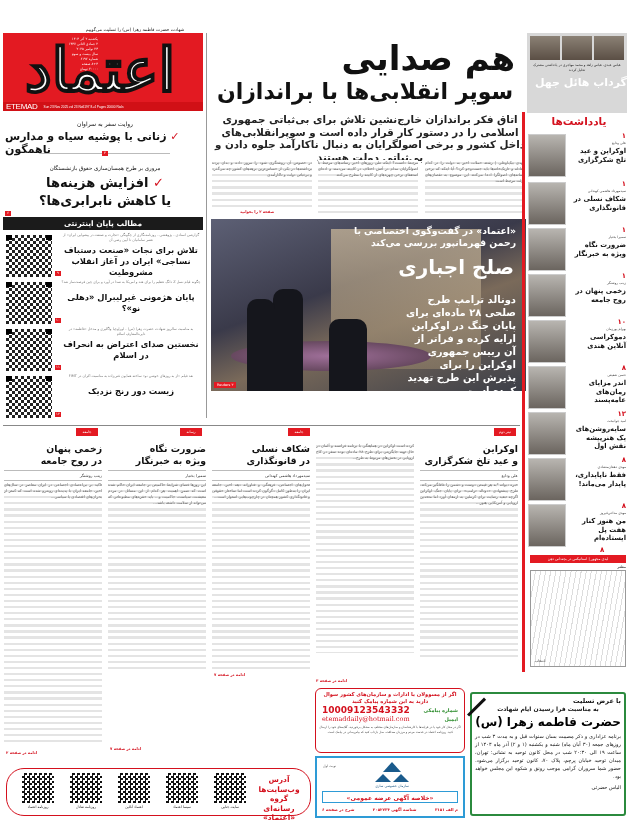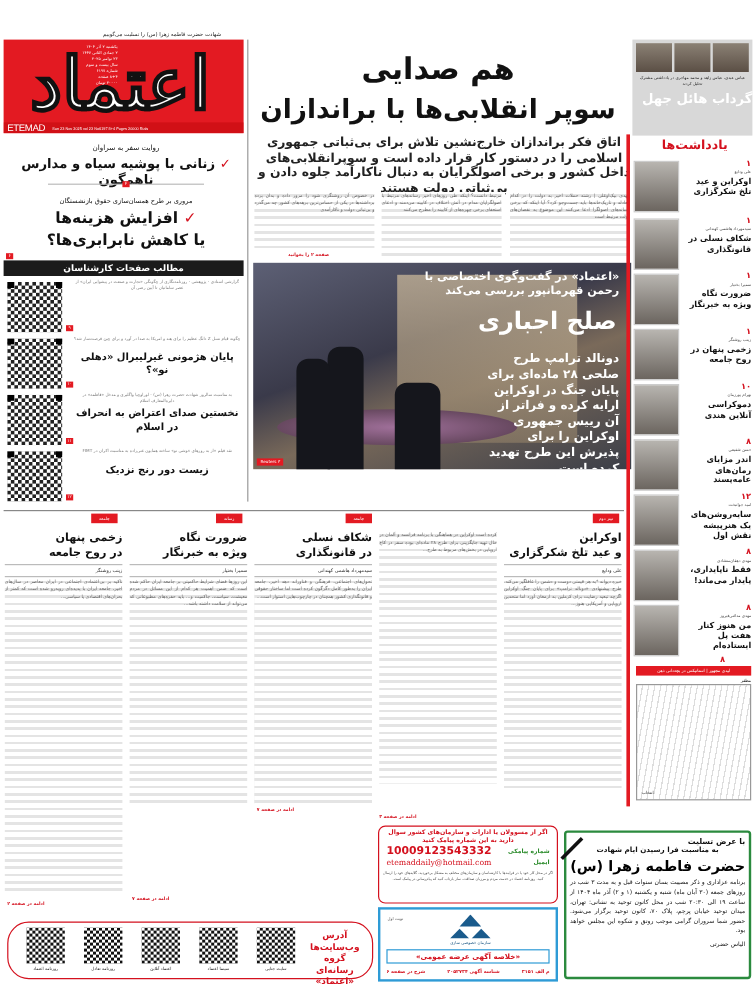--- a/index.html
+++ b/index.html
@@ -8,21 +8,21 @@
 .red{color:#d4111e}
 
 #tagline{left:80px;top:27px;width:110px;font-size:4.5px;text-align:center;color:#222}
 #logo{left:3px;top:33px;width:200px;height:78px;background:#e31a22;overflow:hidden}
 #logo .script{position:absolute;left:22px;top:2px;font-family:"DejaVu Serif",serif;font-weight:bold;font-size:60px;color:#fff;-webkit-text-stroke:2px #111;letter-spacing:-4px;direction:rtl}
 #logo .info{position:absolute;left:55px;top:4px;width:40px;font-size:3.4px;line-height:5px;color:#fff;text-align:right}
 #logo .strip{position:absolute;left:0;bottom:0;width:100%;height:9px;background:#d11016;display:flex;align-items:center;direction:ltr}
 #logo .strip .brand{font-size:8px;color:#fff;font-family:"Liberation Sans",sans-serif;padding-left:3px;letter-spacing:-0.3px}
 #logo .strip .meta{font-size:3.2px;color:#fff;margin-left:6px;font-family:"Liberation Sans",sans-serif}
 #vline1{left:206px;top:33px;width:1px;height:385px;background:#999}
-#headline1{left:215px;top:42px;width:300px;font-size:25px;font-weight:bold;text-align:center;line-height:32px}
+#headline1{left:215px;top:42px;width:300px;font-size:34px;font-weight:bold;line-height:32px}
 #headline2{left:215px;top:80px;width:300px;font-size:22px;font-weight:bold;text-align:center;line-height:24px}
 #lede{left:215px;top:113px;width:310px;font-size:10.3px;font-weight:bold;line-height:12.5px;text-align:center;color:#222}
 
 #topbox{left:527px;top:33px;width:100px;height:80px;background:#d8d8d8}
 #topbox .photos{display:flex;gap:2px;padding:3px;height:30px}
 #topbox .ph{flex:1;background:linear-gradient(#8b8175,#5b4f45)}
 #topbox .cap{font-size:3.4px;line-height:5px;text-align:center;color:#222;padding:0 2px}
 #topbox .ttl{font-size:11px;color:#fff;font-weight:bold;margin-top:3px}
 
 .col3{top:160px;width:100px}
@@ -41,21 +41,21 @@
 .note{position:absolute;left:528px;width:100px;height:46px}
 .note .pic{position:absolute;left:0;top:2px;width:38px;height:43px;background:linear-gradient(#b8b5b0,#6b655f);border:1px solid #ccc}
 .note .pg{position:absolute;right:2px;top:0;font-size:7px;color:#d4111e;font-weight:bold}
 .note .au{position:absolute;right:2px;top:9px;font-size:3.4px;color:#444}
 .note .tt{position:absolute;right:2px;top:15px;width:56px;font-size:6.8px;line-height:8.5px;font-weight:bold;text-align:right}
 #cartoon-label{left:530px;top:555px;width:96px;height:8px;background:#e31a22;color:#fff;font-size:3.6px;text-align:center;line-height:8px}
 #cartoon-au{left:530px;top:565px;width:96px;font-size:3.6px;text-align:right}
 #cartoon{left:530px;top:570px;width:96px;height:97px;border:1px solid #999;background:repeating-linear-gradient(100deg,#fff 0 4px,#ddd 4px 5px)}
 
 #lc-sub1{left:5px;top:120px;width:200px;font-size:6px;text-align:center}
-#lc-h1{left:5px;top:130px;width:200px;font-size:11px;font-weight:bold;text-align:center}
+#lc-h1{left:5px;top:130px;width:200px;font-size:11px;font-weight:bold;text-align:left}
 #lc-sub2{left:5px;top:165px;width:200px;font-size:5.5px;text-align:center}
 #lc-h2{left:5px;top:174px;width:200px;font-size:13px;font-weight:bold;text-align:center;line-height:18px}
 .tick{color:#d4111e}
 .pgbox{position:absolute;width:6px;height:5px;background:#e31a22;color:#fff;font-size:3.5px;text-align:center;line-height:5px}
 #lc-band{left:3px;top:217px;width:200px;height:13px;background:#1b1b1b;color:#fff;font-size:7.5px;font-weight:bold;text-align:center;line-height:13px}
 .qritem{position:absolute;left:3px;width:200px;height:46px}
 .qr{position:absolute;left:2px;top:1px;width:48px;height:44px;background:
  linear-gradient(90deg,#000 0 12%,transparent 12% 88%,#000 88%) top/100% 12% no-repeat,
  repeating-conic-gradient(#222 0 25%,#fff 0 50%) 0 0/6px 6px;border:1px solid #fff}
 .qritem .kick{position:absolute;right:2px;top:0;width:140px;font-size:3.5px;line-height:5px;color:#777;text-align:center}
@@ -151,25 +151,26 @@
 <div class="abs" id="lc-sub1">روایت سفر به سراوان</div>
 <div class="abs" id="lc-h1"><span class="tick">✓</span> <span>زنانی با پوشیه سیاه و مدارس ناهمگون</span></div>
 <div class="hr" style="left:40px;top:153px;width:130px"></div>
 <div class="pgbox" style="left:102px;top:151px">۴</div>
 <div class="abs" id="lc-sub2">مروری بر طرح همسان‌سازی حقوق بازنشستگان</div>
 <div class="abs" id="lc-h2">
   <div><span class="tick">✓</span> <span>افزایش هزینه‌ها</span></div>
   <div>یا کاهش نابرابری‌ها؟</div>
 </div>
 <div class="pgbox" style="left:5px;top:211px">۶</div>
-<div class="abs" id="lc-band">مطالب صفحات کارشناسان</div>
+<div class="abs" id="lc-band">مطالب پایان اینترنتی</div>
 
 <div class="qritem" style="top:233px">
   <div class="qr"></div>
   <div class="kick">گزارشی اسنادی - پژوهشی - روزنامه‌نگاری از چگونگی «تجارت و صنعت در پیشوایی ایران» از عصر سامانیان تا آیین رضی آن</div>
+  <div class="hd">تلاش برای نجات «صنعت دستباف نساجی» ایران در آغاز انقلاب مشروطیت</div>
   <div class="pgbox">۹</div>
 </div>
 <div class="qritem" style="top:280px">
   <div class="qr"></div>
   <div class="kick">چگونه قیام نسل Z دانگ عظیم را برای هند و امریکا به صدا در آورد و برای چین فرصت‌ساز شد؟</div>
   <div class="hd">پایان هژمونی غیرلیبرال «دهلی نو»؟</div>
   <div class="pgbox">۱۰</div>
 </div>
 <div class="qritem" style="top:327px">
   <div class="qr"></div>

